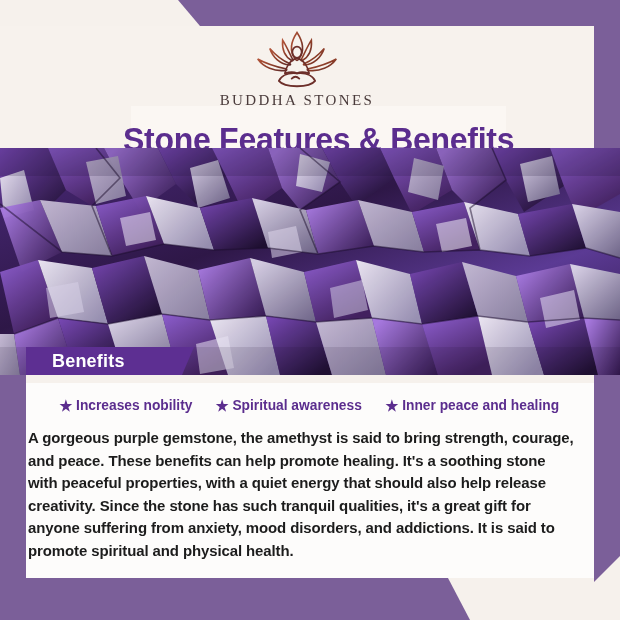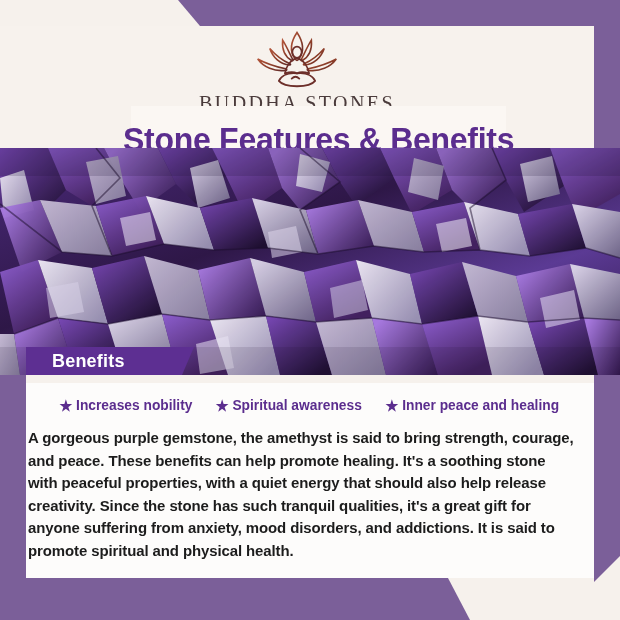--- a/index.html
+++ b/index.html
@@ -69,21 +69,21 @@
     align-items: center;
   }
   .logo-mark {
     width: 92px;
     height: 62px;
     display: block;
   }
   .logo-word {
     margin-top: 2px;
     font-family: "Liberation Serif", "DejaVu Serif", serif;
-    font-size: 20px;
+    font-size: 15px;
     letter-spacing: 2.4px;
     color: #4a3b3b;
     font-weight: 400;
   }
 
   .title-plate {
     position: absolute;
     left: 131px;
     top: 80px;
     width: 375px;

